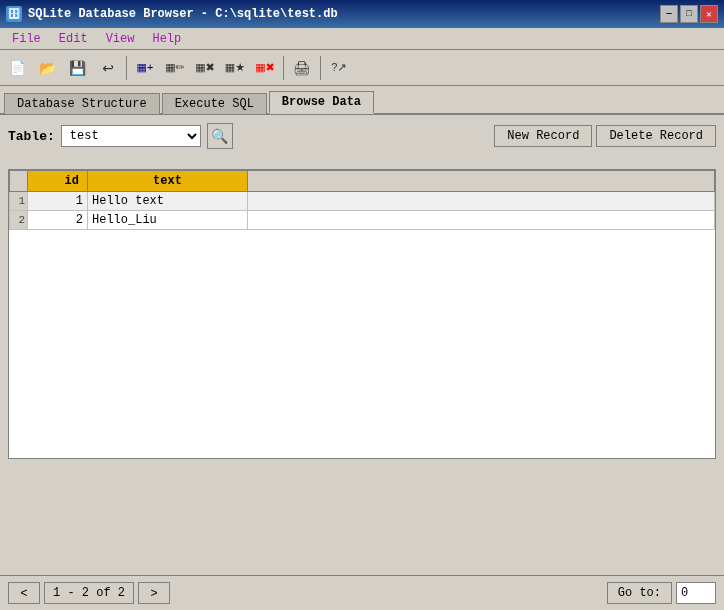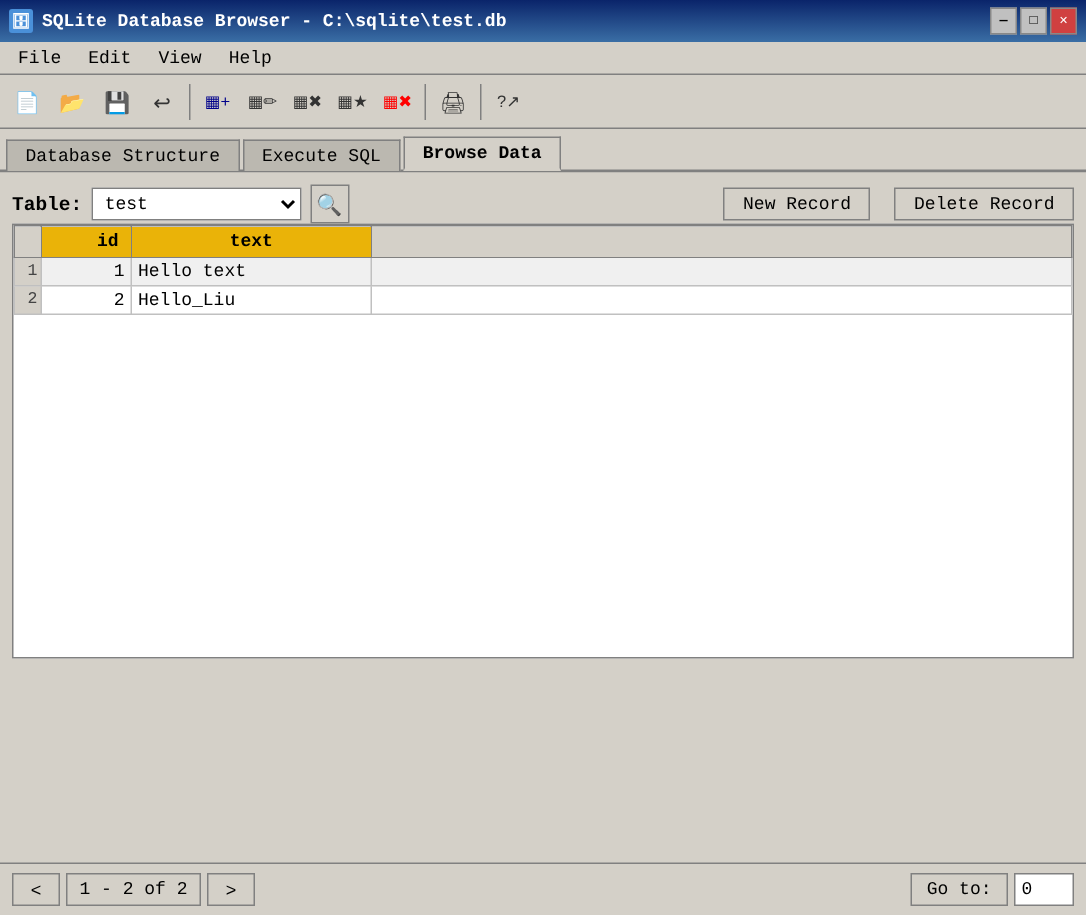--- a/index.html
+++ b/index.html
@@ -67,21 +67,21 @@
       height: 22px;
       display: flex;
       align-items: center;
       padding: 0 4px;
       gap: 2px;
     }
     .menu-item {
       padding: 2px 8px;
       font-size: 12px;
       cursor: pointer;
-      color: #000000;
+      color: #a21caf;
     }
 
     
     .toolbar {
       background: #d4d0c8;
       border-bottom: 1px solid #808080;
       height: 36px;
       display: flex;
       align-items: center;
       padding: 2px 4px;
@@ -139,21 +139,21 @@
       background: #d4d0c8;
       padding: 8px;
       height: calc(610px - 28px - 22px - 36px - 32px - 42px);
     }
 
     
     .table-controls {
       display: flex;
       align-items: center;
       justify-content: space-between;
-      margin-bottom: 0;
+      margin-bottom: 20px;
     }
     .table-left {
       display: flex;
       align-items: center;
       gap: 6px;
     }
     .table-label {
       font-size: 13px;
       font-weight: bold;
     }
@@ -172,21 +172,21 @@
       background: #d4d0c8;
       border: 1px solid #808080;
       cursor: pointer;
       display: flex;
       align-items: center;
       justify-content: center;
       font-size: 14px;
     }
     .table-right {
       display: flex;
-      gap: 16px;
+      gap: 4px;
     }
     .action-btn {
       padding: 3px 12px;
       background: #d4d0c8;
       border: 1px solid #808080;
       cursor: pointer;
       font-size: 12px;
       font-family: 'Courier New', Courier, monospace;
     }
 

